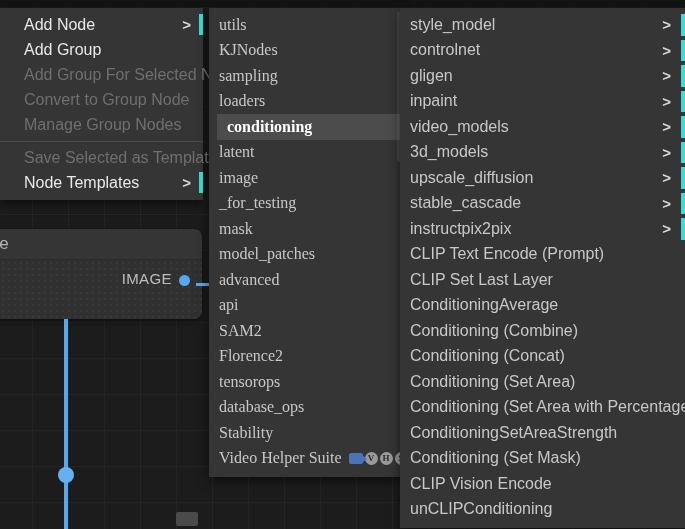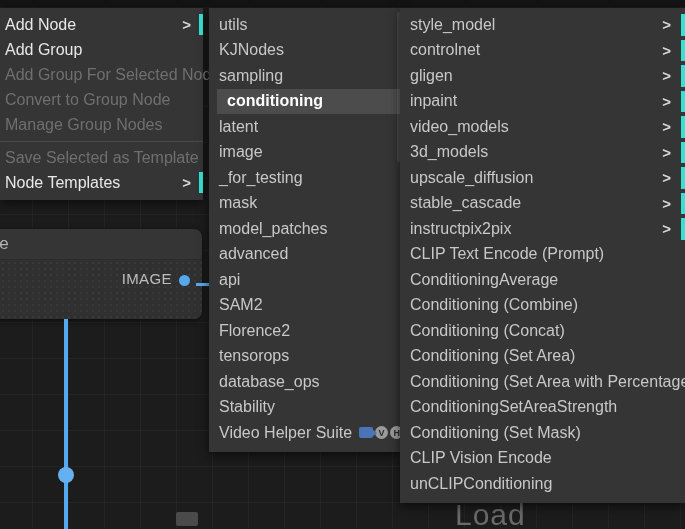--- a/index.html
+++ b/index.html
@@ -155,30 +155,31 @@
 
   
   #menu1 {
     left: 0px;
     top: 8px;
     width: 203px;
     padding: 4px 0 5px 0;
   }
   #menu1 .mitem {
     height: 25px;
-    padding: 0 8px 0 5px;
+    padding: 0 8px 0 24px;
     font-size: 16px;
   }
 
   
   #menu2 {
     left: 209px;
     top: 8px;
     width: 193px;
     padding: 4px 0 6px 0;
+    font-family: Liberation Serif, serif;
   }
   #menu2 .mitem {
     height: 25.5px;
     padding: 0 8px 0 10px;
     font-size: 16px;
   }
   .vhs-icons {
     display: inline-flex;
     align-items: center;
     gap: 2px;
@@ -293,20 +294,23 @@
 <div class="menu" id="menu2">
     <div class="mitem">
       <span class="label">utils</span>
     </div>
     <div class="mitem">
       <span class="label">KJNodes</span>
     </div>
     <div class="mitem">
       <span class="label">sampling</span>
     </div>
+    <div class="mitem">
+      <span class="label">loaders</span>
+    </div>
     <div class="mitem sel">
       <span class="label">conditioning</span>
     </div>
     <div class="mitem">
       <span class="label">latent</span>
     </div>
     <div class="mitem">
       <span class="label">image</span>
     </div>
     <div class="mitem">
@@ -404,20 +408,24 @@
       <span class="label">instructpix2pix</span>
       <span class="fill"></span>
       <span class="arrow">&gt;</span>
       <span class="accent"></span>
     </div>
     <div class="mitem">
       <span class="label">CLIP Text Encode (Prompt)</span>
       <span class="fill"></span>
     </div>
     <div class="mitem">
+      <span class="label">CLIP Set Last Layer</span>
+      <span class="fill"></span>
+    </div>
+    <div class="mitem">
       <span class="label">ConditioningAverage</span>
       <span class="fill"></span>
     </div>
     <div class="mitem">
       <span class="label">Conditioning (Combine)</span>
       <span class="fill"></span>
     </div>
     <div class="mitem">
       <span class="label">Conditioning (Concat)</span>
       <span class="fill"></span>

